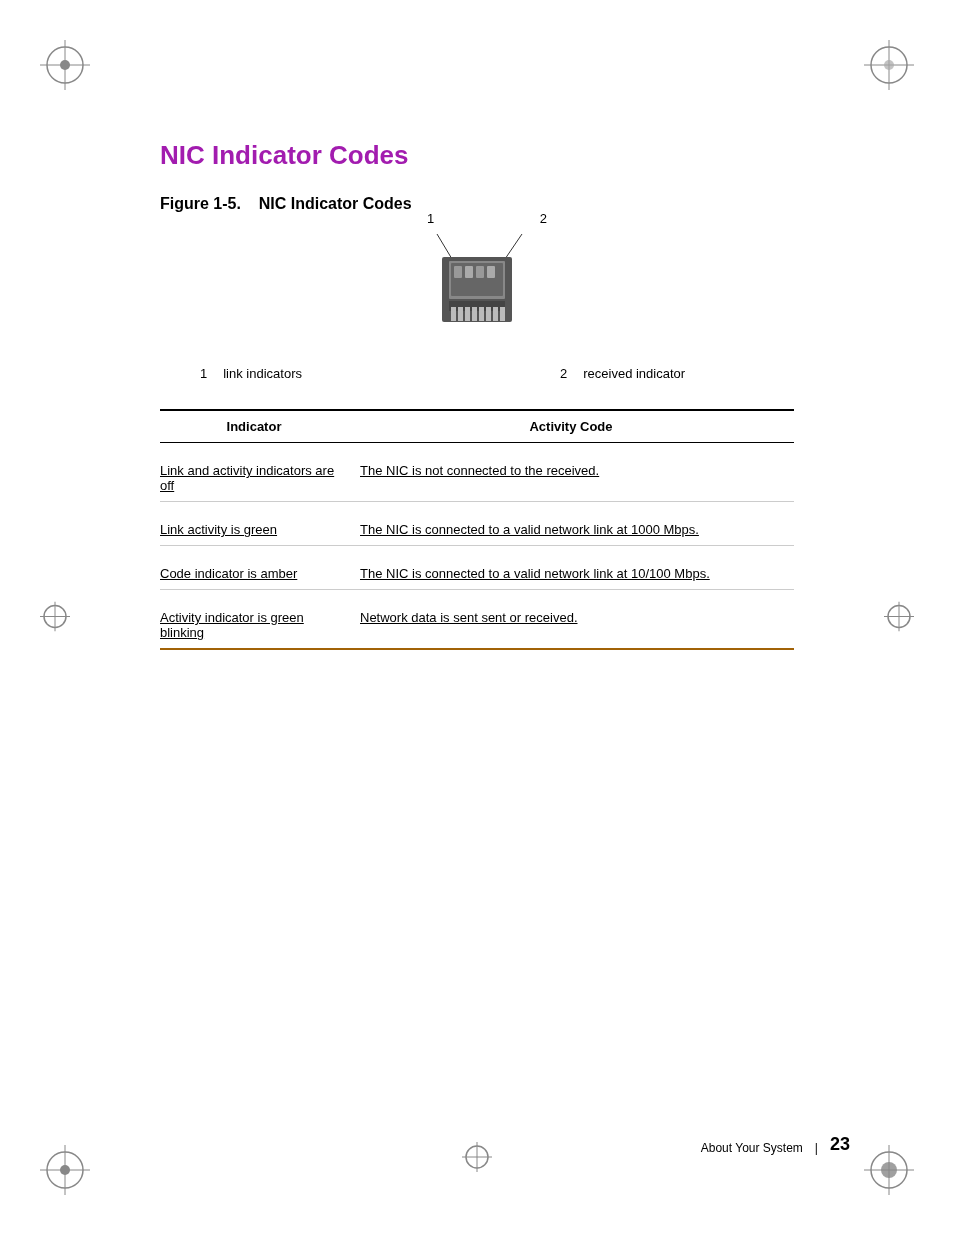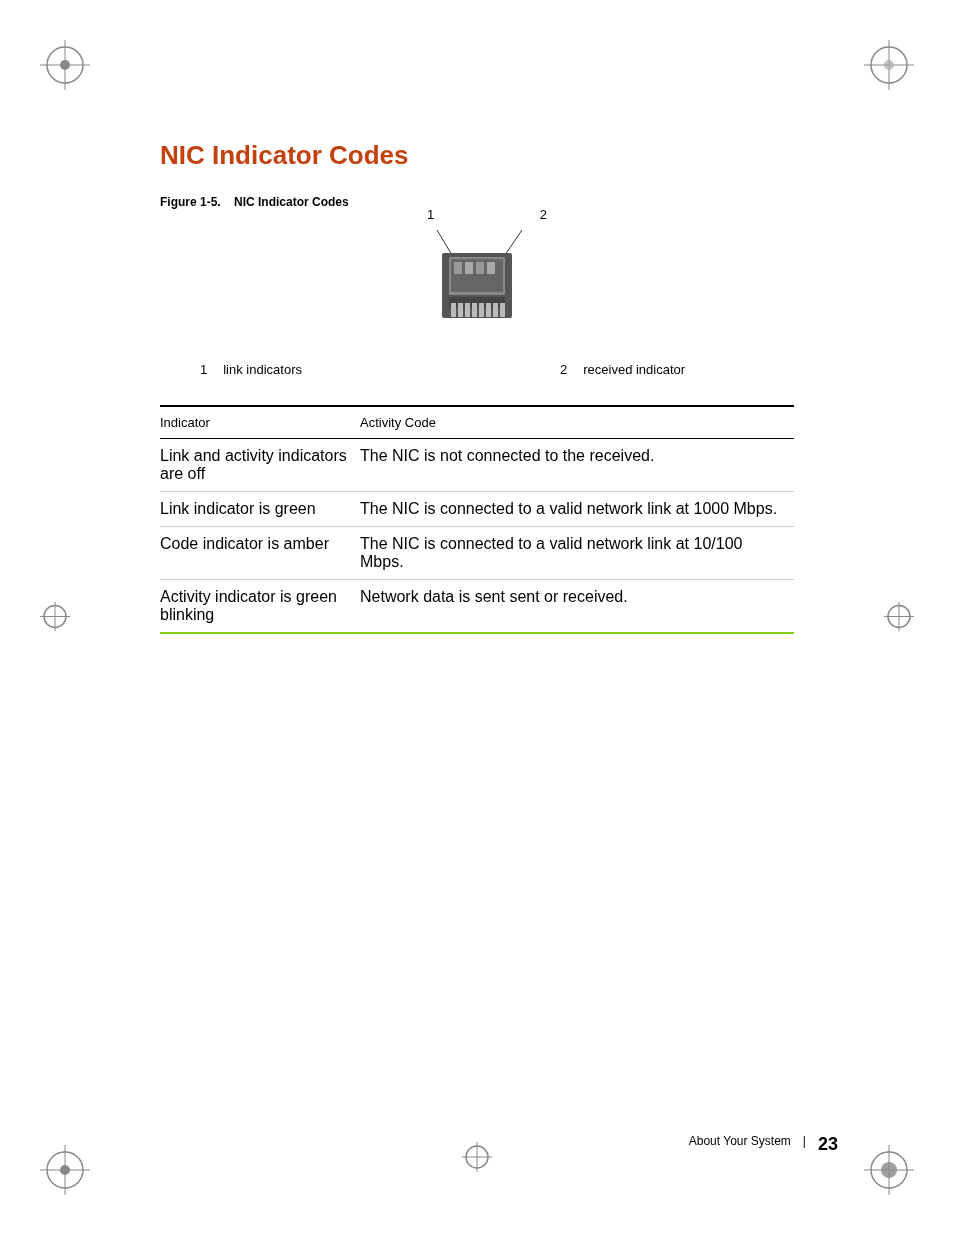--- a/index.html
+++ b/index.html
@@ -50,82 +50,83 @@
 
     .content {
       margin-left: 60px;
       margin-right: 60px;
       padding-top: 80px;
     }
 
     .page-title {
       font-size: 26px;
       font-weight: bold;
-      color: #c2410c;
+      color: #a21caf;
       margin-bottom: 24px;
       font-family: Arial, sans-serif;
     }
 
     .figure-caption {
-      font-size: 12px;
+      font-size: 16px;
       font-weight: bold;
       margin-bottom: 16px;
     }
 
     .figure-area {
       display: flex;
       justify-content: center;
       margin-bottom: 24px;
       position: relative;
     }
 
     
     .indicator-table {
       width: 100%;
       border-collapse: collapse;
       margin-top: 8px;
     }
 
     .indicator-table th {
-      font-weight: normal;
+      font-weight: bold;
       font-size: 13px;
-      text-align: left;
+      text-align: center;
       padding: 8px 12px 8px 0;
       border-top: 2px solid #000;
       border-bottom: 1px solid #000;
     }
 
     .indicator-table td {
-      padding: 8px 12px 8px 0;
+      padding: 20px 12px 8px 0;
       vertical-align: top;
-      font-size: 16px;
+      font-size: 13px;
       border-bottom: 1px solid #ccc;
+      text-decoration: underline;
     }
 
     .indicator-table tr:last-child td {
-      border-bottom: 2px solid #84cc16;
+      border-bottom: 2px solid #a16207;
     }
 
     .col-indicator {
       width: 200px;
     }
 
     .col-code {
       width: auto;
     }
 
     
     .footer {
       position: absolute;
       bottom: 80px;
       left: 0;
-      right: 16px;
+      right: 4px;
       display: flex;
       justify-content: flex-end;
-      align-items: flex-start;
+      align-items: flex-end;
       padding: 0 100px;
       font-size: 12px;
     }
 
     .footer-text {
       color: #000;
     }
 
     .footer-separator {
       margin: 0 12px;
@@ -262,21 +263,21 @@
           <th class="col-indicator">Indicator</th>
           <th class="col-code">Activity Code</th>
         </tr>
       </thead>
       <tbody id="table-body">
       <tr>
       <td class="col-indicator">Link and activity indicators are off</td>
       <td class="col-code">The NIC is not connected to the received.</td>
     </tr>
           <tr>
-      <td class="col-indicator">Link indicator is green</td>
+      <td class="col-indicator">Link activity is green</td>
       <td class="col-code">The NIC is connected to a valid network link at 1000 Mbps.</td>
     </tr>
           <tr>
       <td class="col-indicator">Code indicator is amber</td>
       <td class="col-code">The NIC is connected to a valid network link at 10/100 Mbps.</td>
     </tr>
           <tr>
       <td class="col-indicator">Activity indicator is green blinking</td>
       <td class="col-code">Network data is sent sent or received.</td>
     </tr>

